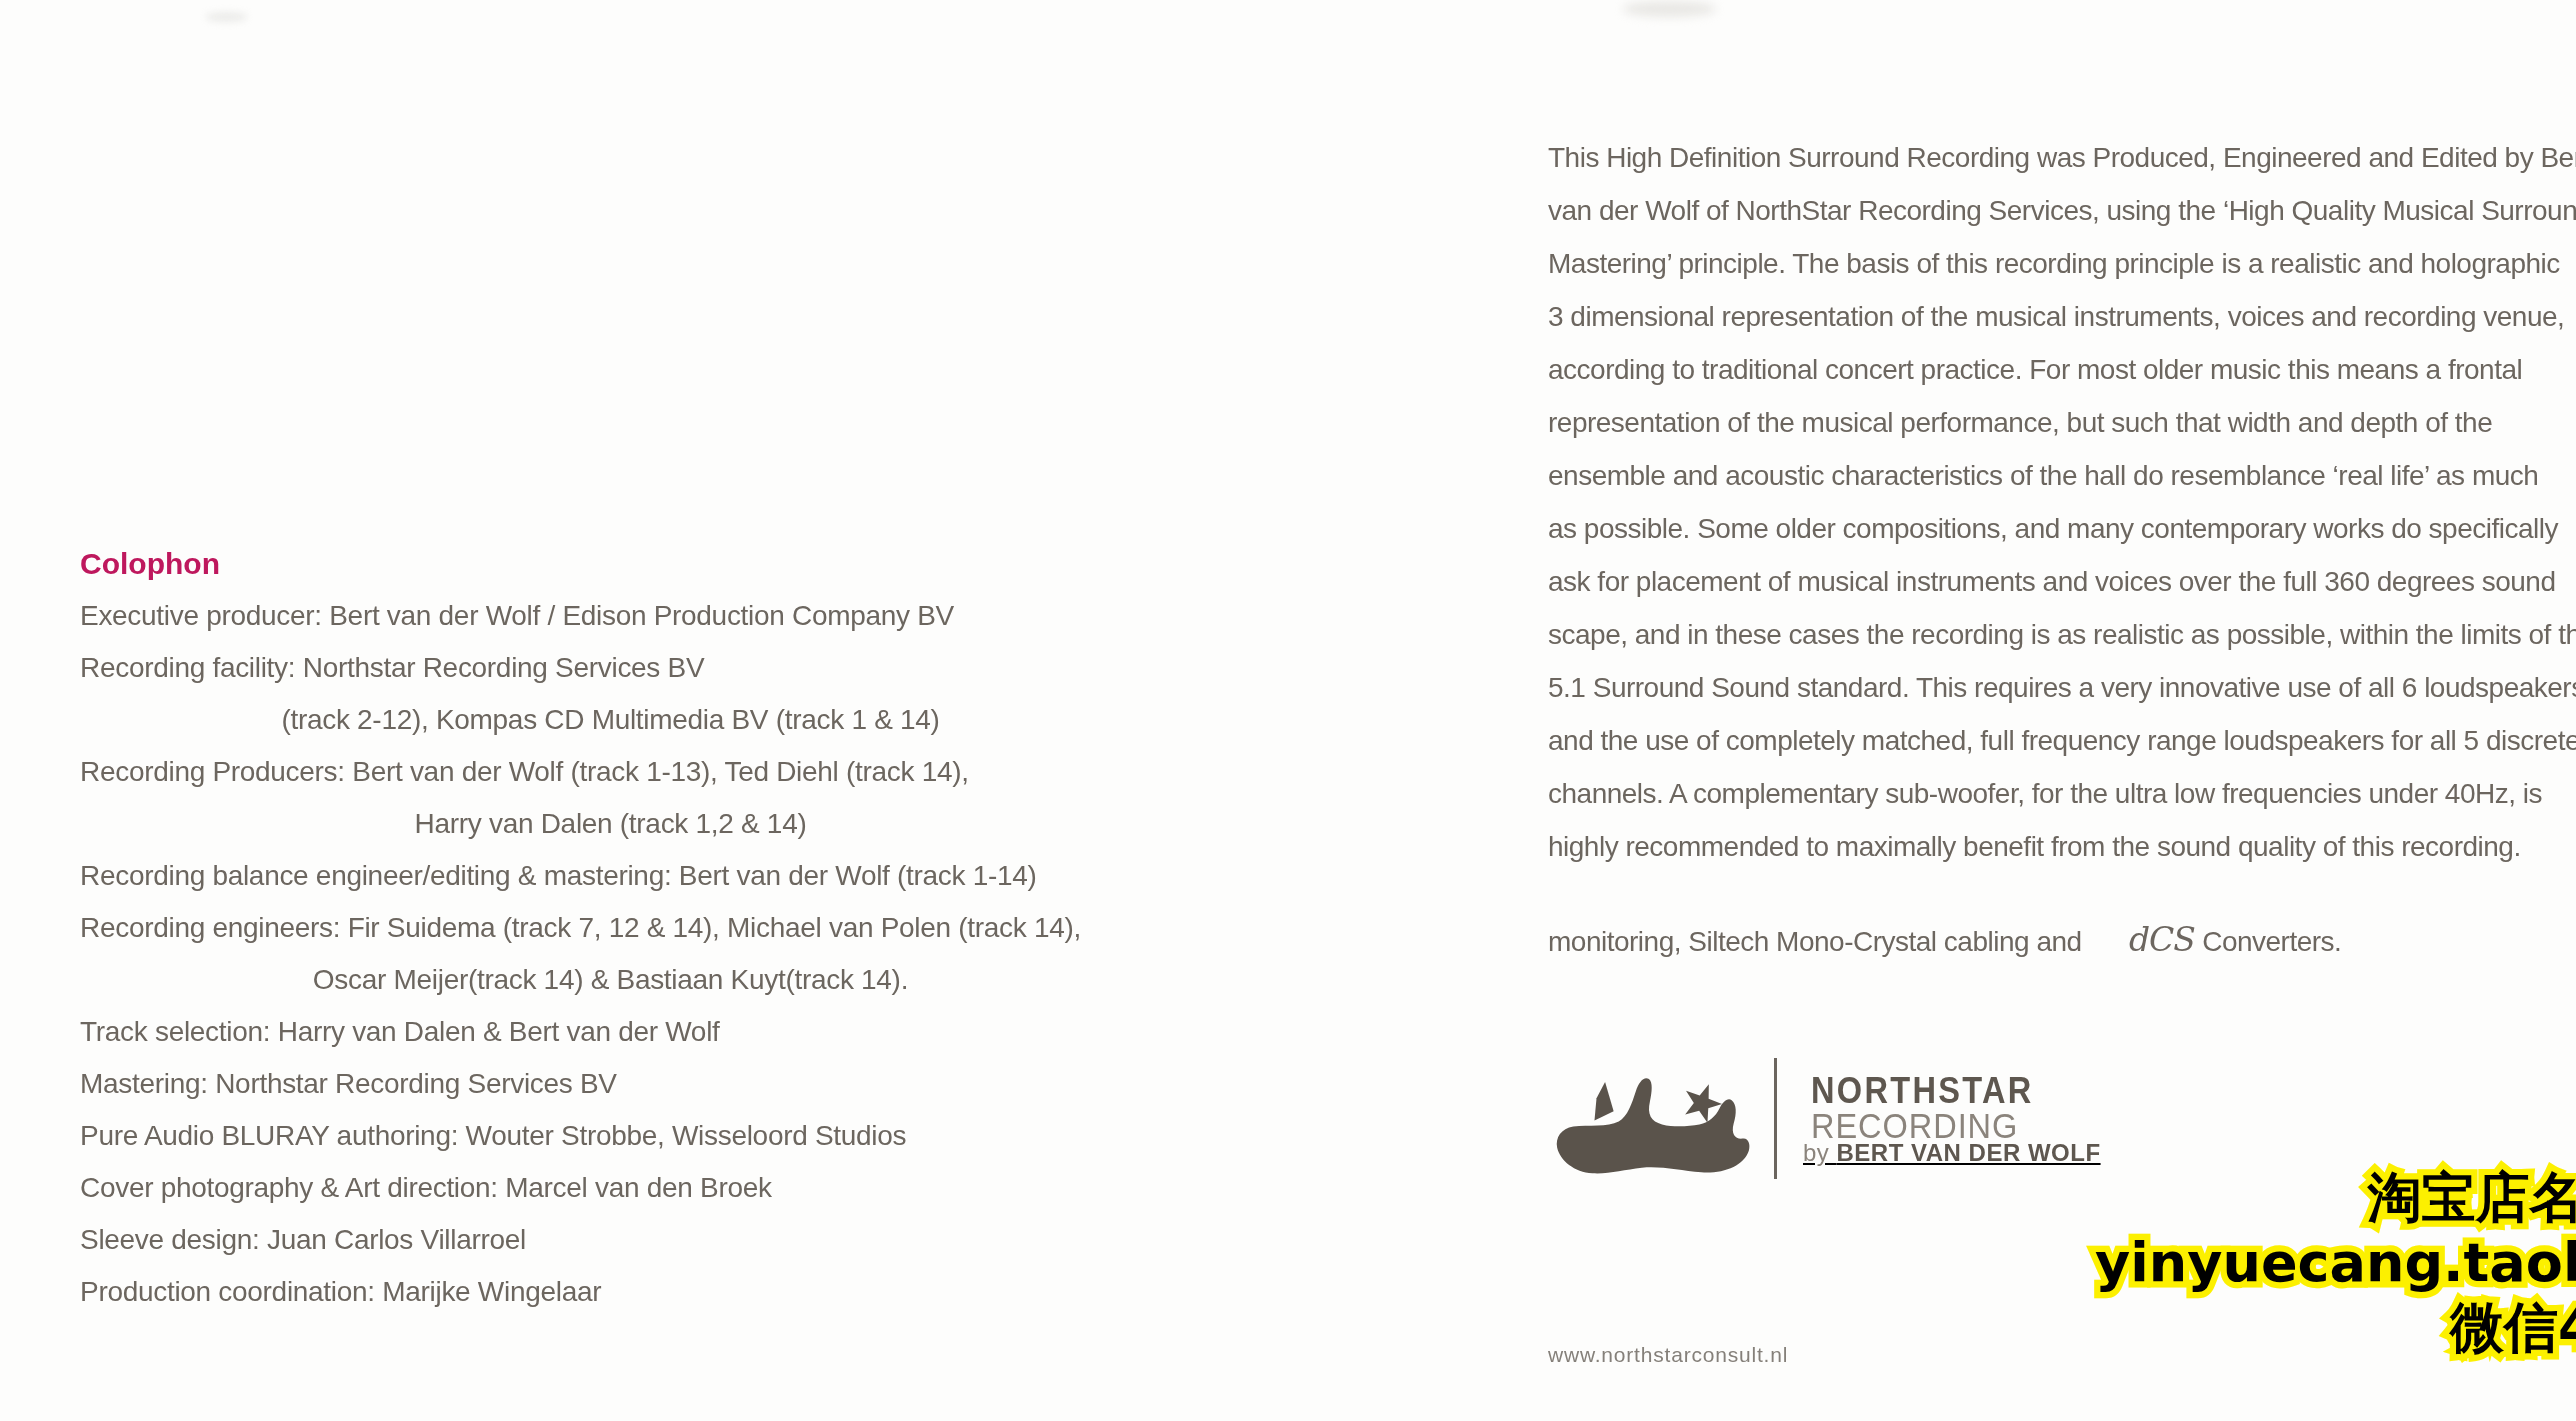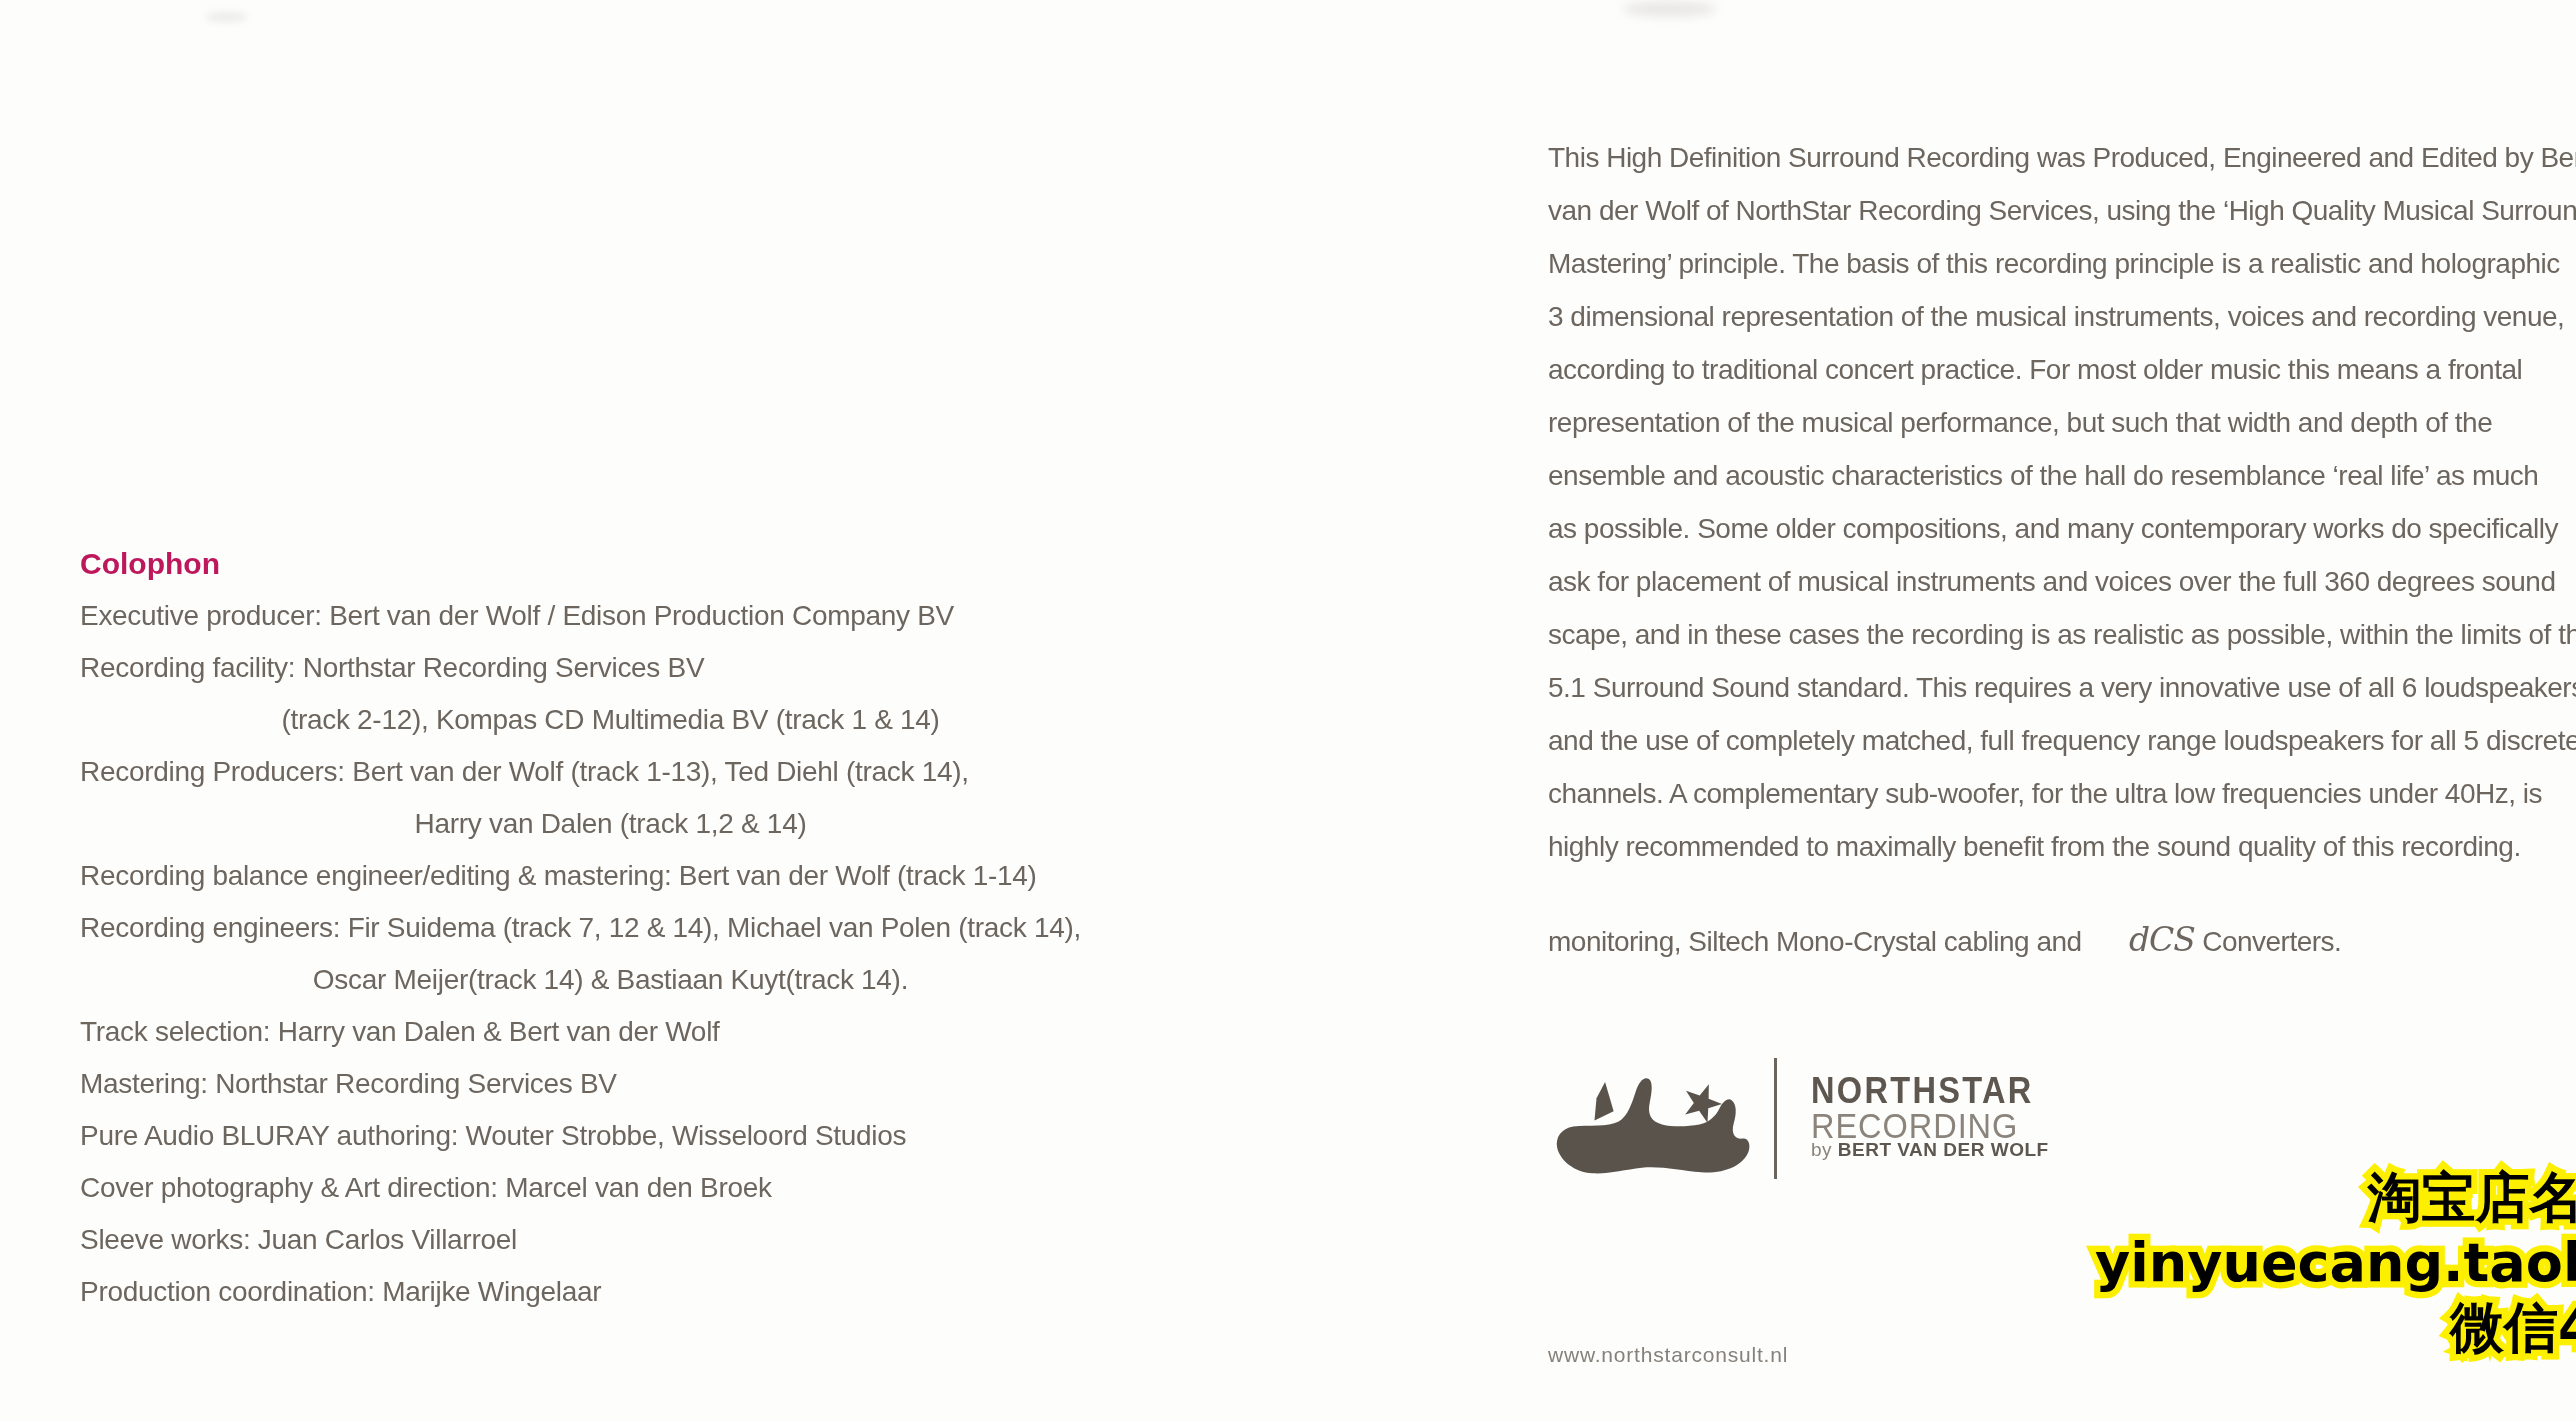--- a/index.html
+++ b/index.html
@@ -42,22 +42,22 @@
     position:absolute;left:260px;top:12.4px;
     font-size:37px;font-weight:700;color:#5e574f;letter-spacing:2.6px;
     transform:scaleX(0.88);transform-origin:left top;white-space:nowrap;
   }
   .logo-text-2{
     position:absolute;left:260px;top:48px;
     font-size:35px;font-weight:400;color:#8b847c;letter-spacing:1px;
     transform:scaleX(0.93);transform-origin:left top;white-space:nowrap;
   }
   .logo-text-3{
-    position:absolute;left:260px;top:81px;
-    font-size:19px;letter-spacing:0.5px;white-space:nowrap;
+    position:absolute;left:252px;top:81px;
+    font-size:24px;letter-spacing:0.5px;white-space:nowrap;text-decoration:underline;
   }
   .logo-by{font-weight:400;color:#8b847c;}
   .logo-byname{font-weight:700;color:#5e574f;}
   
   .website{
     position:absolute;left:1548px;top:1343px;
     font-size:21px;letter-spacing:0.8px;color:#85807a;white-space:nowrap;
   }
   
   .wm{
@@ -89,21 +89,21 @@
   <div class="cred-line indent">(track 2-12), Kompas CD Multimedia BV (track 1 &amp; 14)</div>
   <div class="cred-line">Recording Producers: Bert van der Wolf (track 1-13), Ted Diehl (track 14),</div>
   <div class="cred-line indent">Harry van Dalen (track 1,2 &amp; 14)</div>
   <div class="cred-line">Recording balance engineer/editing &amp; mastering: Bert van der Wolf (track 1-14)</div>
   <div class="cred-line">Recording engineers: Fir Suidema (track 7, 12 &amp; 14), Michael van Polen (track 14),</div>
   <div class="cred-line indent">Oscar Meijer(track 14) &amp; Bastiaan Kuyt(track 14).</div>
   <div class="cred-line">Track selection: Harry van Dalen &amp; Bert van der Wolf</div>
   <div class="cred-line">Mastering: Northstar Recording Services BV</div>
   <div class="cred-line">Pure Audio BLURAY authoring: Wouter Strobbe, Wisseloord Studios</div>
   <div class="cred-line">Cover photography &amp; Art direction: Marcel van den Broek</div>
-  <div class="cred-line">Sleeve works: Juan Carlos Villarroel</div>
+  <div class="cred-line">Sleeve design: Juan Carlos Villarroel</div>
   <div class="cred-line">Production coordination: Marijke Wingelaar</div>
 </div>
 
 <div class="right-col">
   <div>This High Definition Surround Recording was Produced, Engineered and Edited by Bert</div>
   <div>van der Wolf of NorthStar Recording Services, using the ‘High Quality Musical Surround</div>
   <div>Mastering’ principle. The basis of this recording principle is a realistic and holographic</div>
   <div>3 dimensional representation of the musical instruments, voices and recording venue,</div>
   <div>according to traditional concert practice. For most older music this means a frontal</div>
   <div>representation of the musical performance, but such that width and depth of the</div>

